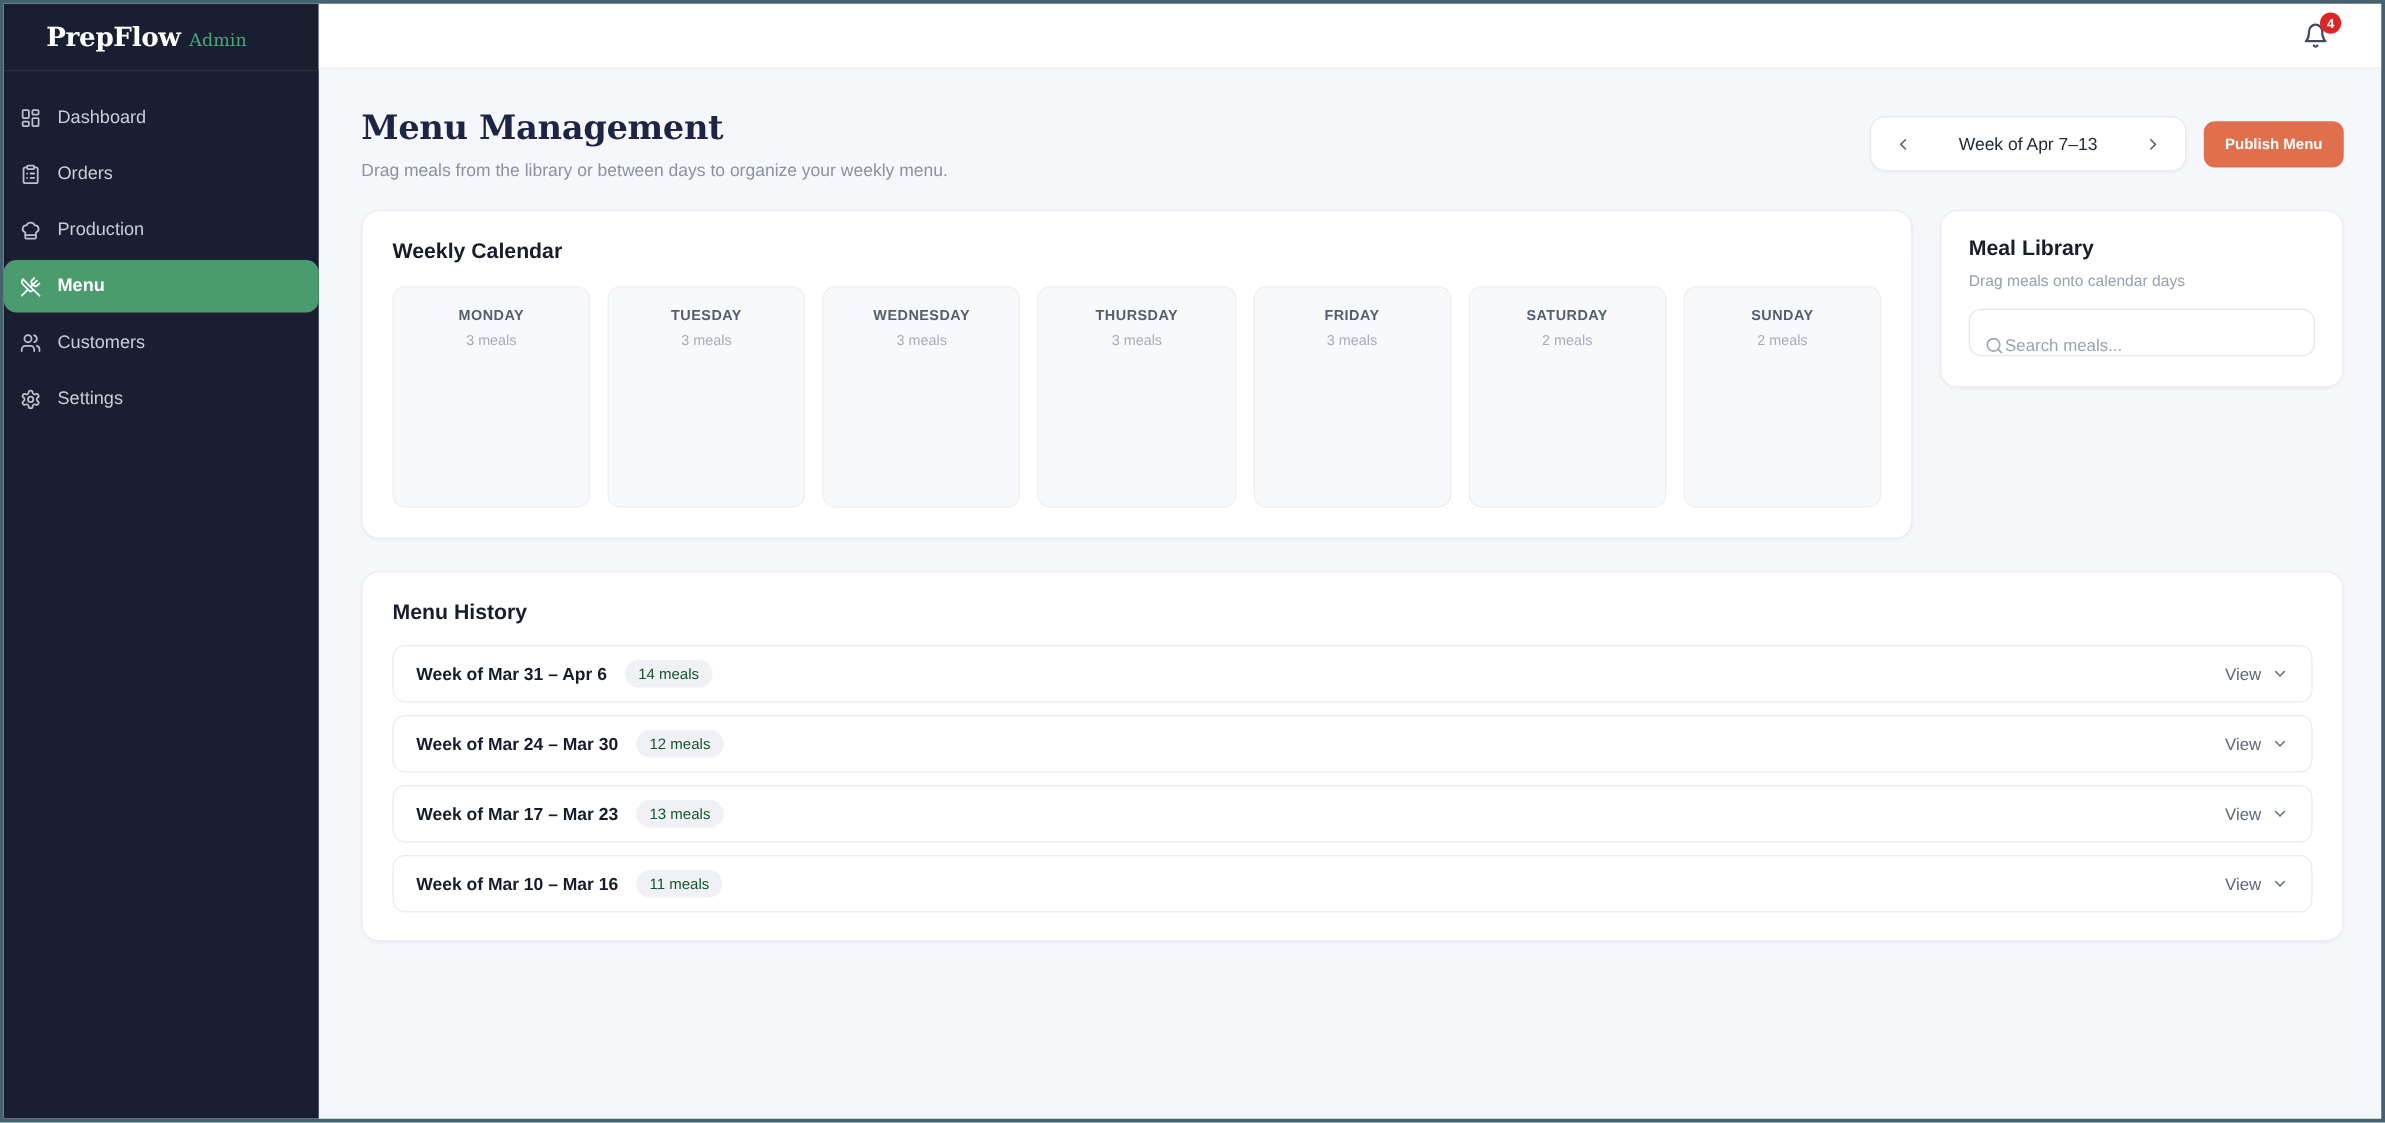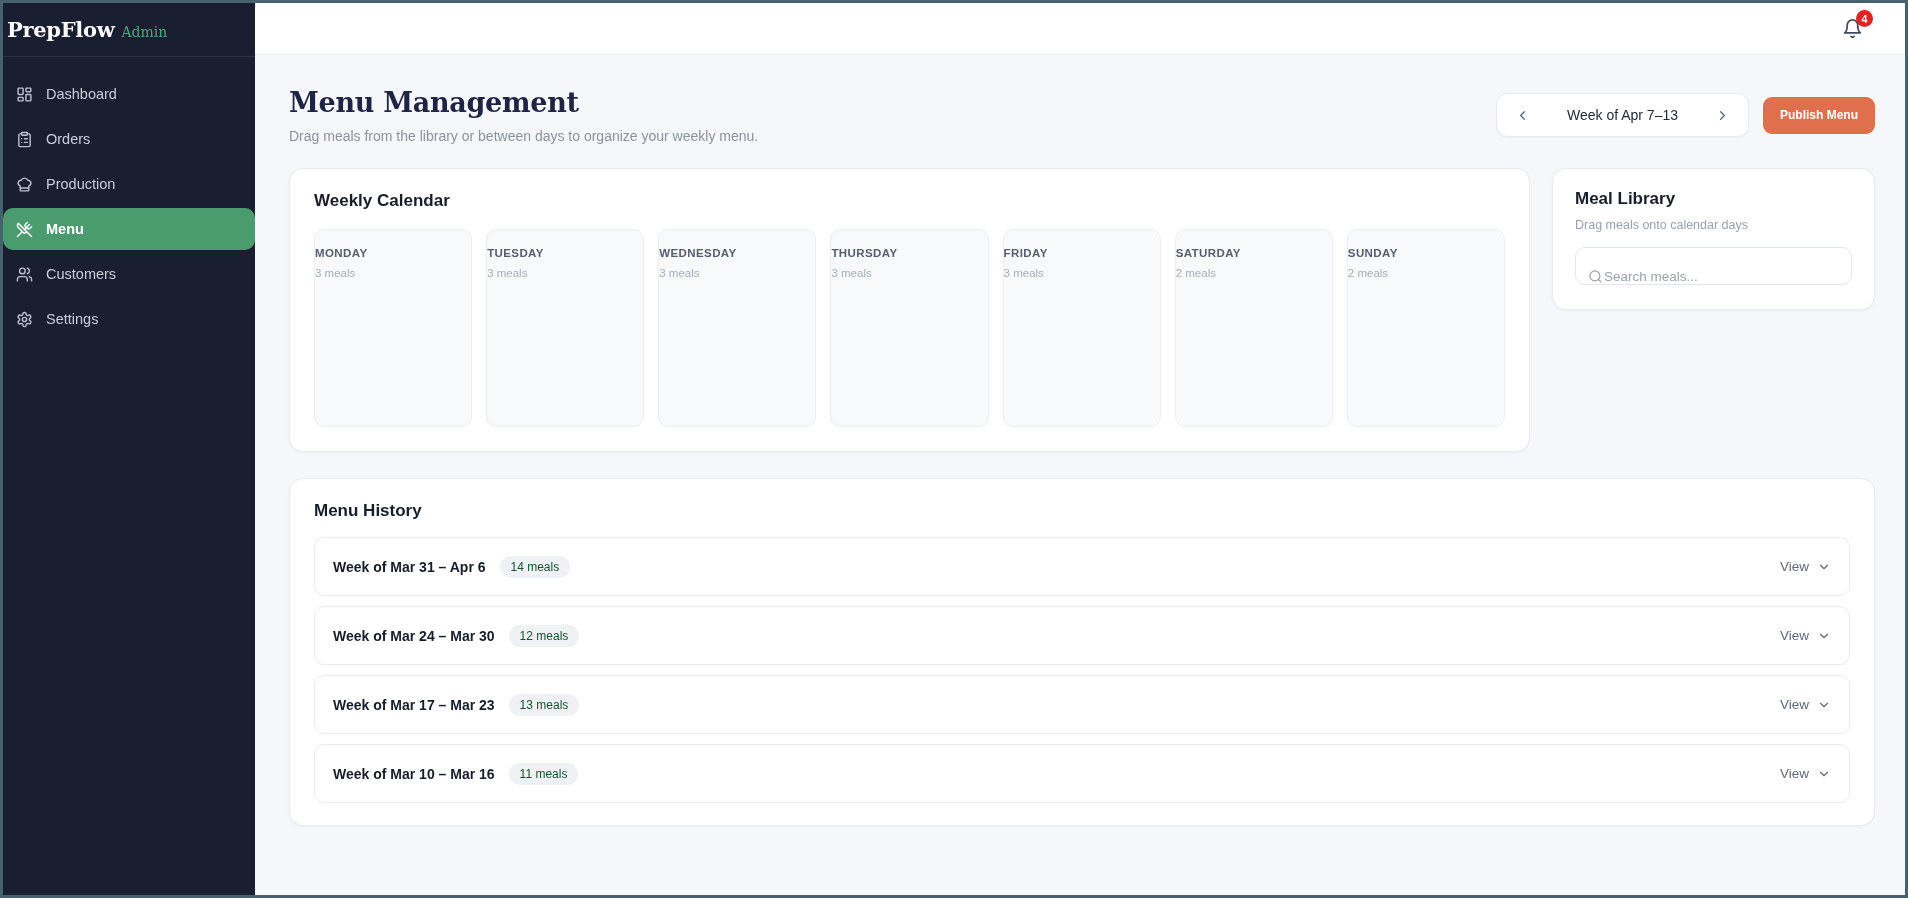--- a/index.html
+++ b/index.html
@@ -17,21 +17,21 @@
   
   .sidebar {
     width: 252px; min-width: 252px;
     background: #1a1e31;
     color: #c7ced9;
     display: flex; flex-direction: column;
   }
   .logo-area {
     height: 54px;
     display: flex; align-items: baseline;
-    padding: 14px 20px 0 4px;
+    padding: 14px 20px 0 34px;
     border-bottom: 1px solid rgba(255,255,255,.08);
   }
   .logo-main {
     font-family: "DejaVu Serif", serif;
     font-weight: 700; font-size: 21px; color: #ffffff;
     letter-spacing: -0.3px;
   }
   .logo-suffix {
     font-family: "DejaVu Serif", serif;
     font-size: 14px; color: #4ea67a; margin-left: 7px;
@@ -103,21 +103,21 @@
     box-shadow: 0 1px 3px rgba(16,24,40,.04);
   }
   .card h2 { font-size: 17px; font-weight: 700; color: #181d2a; }
 
   .content-row { display: flex; gap: 22px; align-items: flex-start; }
   .calendar-card { flex: 1; padding: 22px 24px 24px; }
   .calendar-card h2 { margin-bottom: 18px; }
   .days-grid { display: grid; grid-template-columns: repeat(7, 1fr); gap: 14px; }
   .day-cell {
     background: #f8f9fb; border: 1px solid #eceef2; border-radius: 10px;
-    height: 198px; padding-top: 17px; 
+    height: 177px; padding-top: 17px; text-align: center;
   }
   .day-name {
     font-size: 11.5px; font-weight: 700; letter-spacing: .4px;
     color: #555e6e; margin-bottom: 8px;
   }
   .day-meals { font-size: 11.5px; color: #a6adb9; }
 
   .library-card { width: 323px; min-width: 323px; padding: 20px 22px 24px; }
   .library-sub { font-size: 12.5px; color: #99a1ad; margin: 9px 0 15px; }
   .search-box {
@@ -130,21 +130,21 @@
     border: none; outline: none; background: transparent;
     font-family: "Liberation Sans", sans-serif;
     font-size: 13.5px; color: #333a47; width: 100%;
   }
   .search-box input::placeholder { color: #9aa2ae; }
 
   .history-card { margin-top: 26px; padding: 22px 24px 12px; }
   .history-card h2 { margin-bottom: 16px; }
   .history-row {
     display: flex; align-items: center;
-    height: 59px; padding: 0 18px; margin-bottom: 10px;
+    height: 46px; padding: 0 18px; margin-bottom: 10px;
     border: 1px solid #e9ebf0; border-radius: 10px;
     background: #fff; cursor: pointer;
   }
   .history-week { font-size: 14px; font-weight: 700; color: #171c2b; }
   .meals-badge {
     margin-left: 14px; background: #eff1f4; color: #14532d;
     font-size: 12px; padding: 4px 11px; border-radius: 999px;
   }
   .row-spacer { flex: 1; }
   .view-btn {

